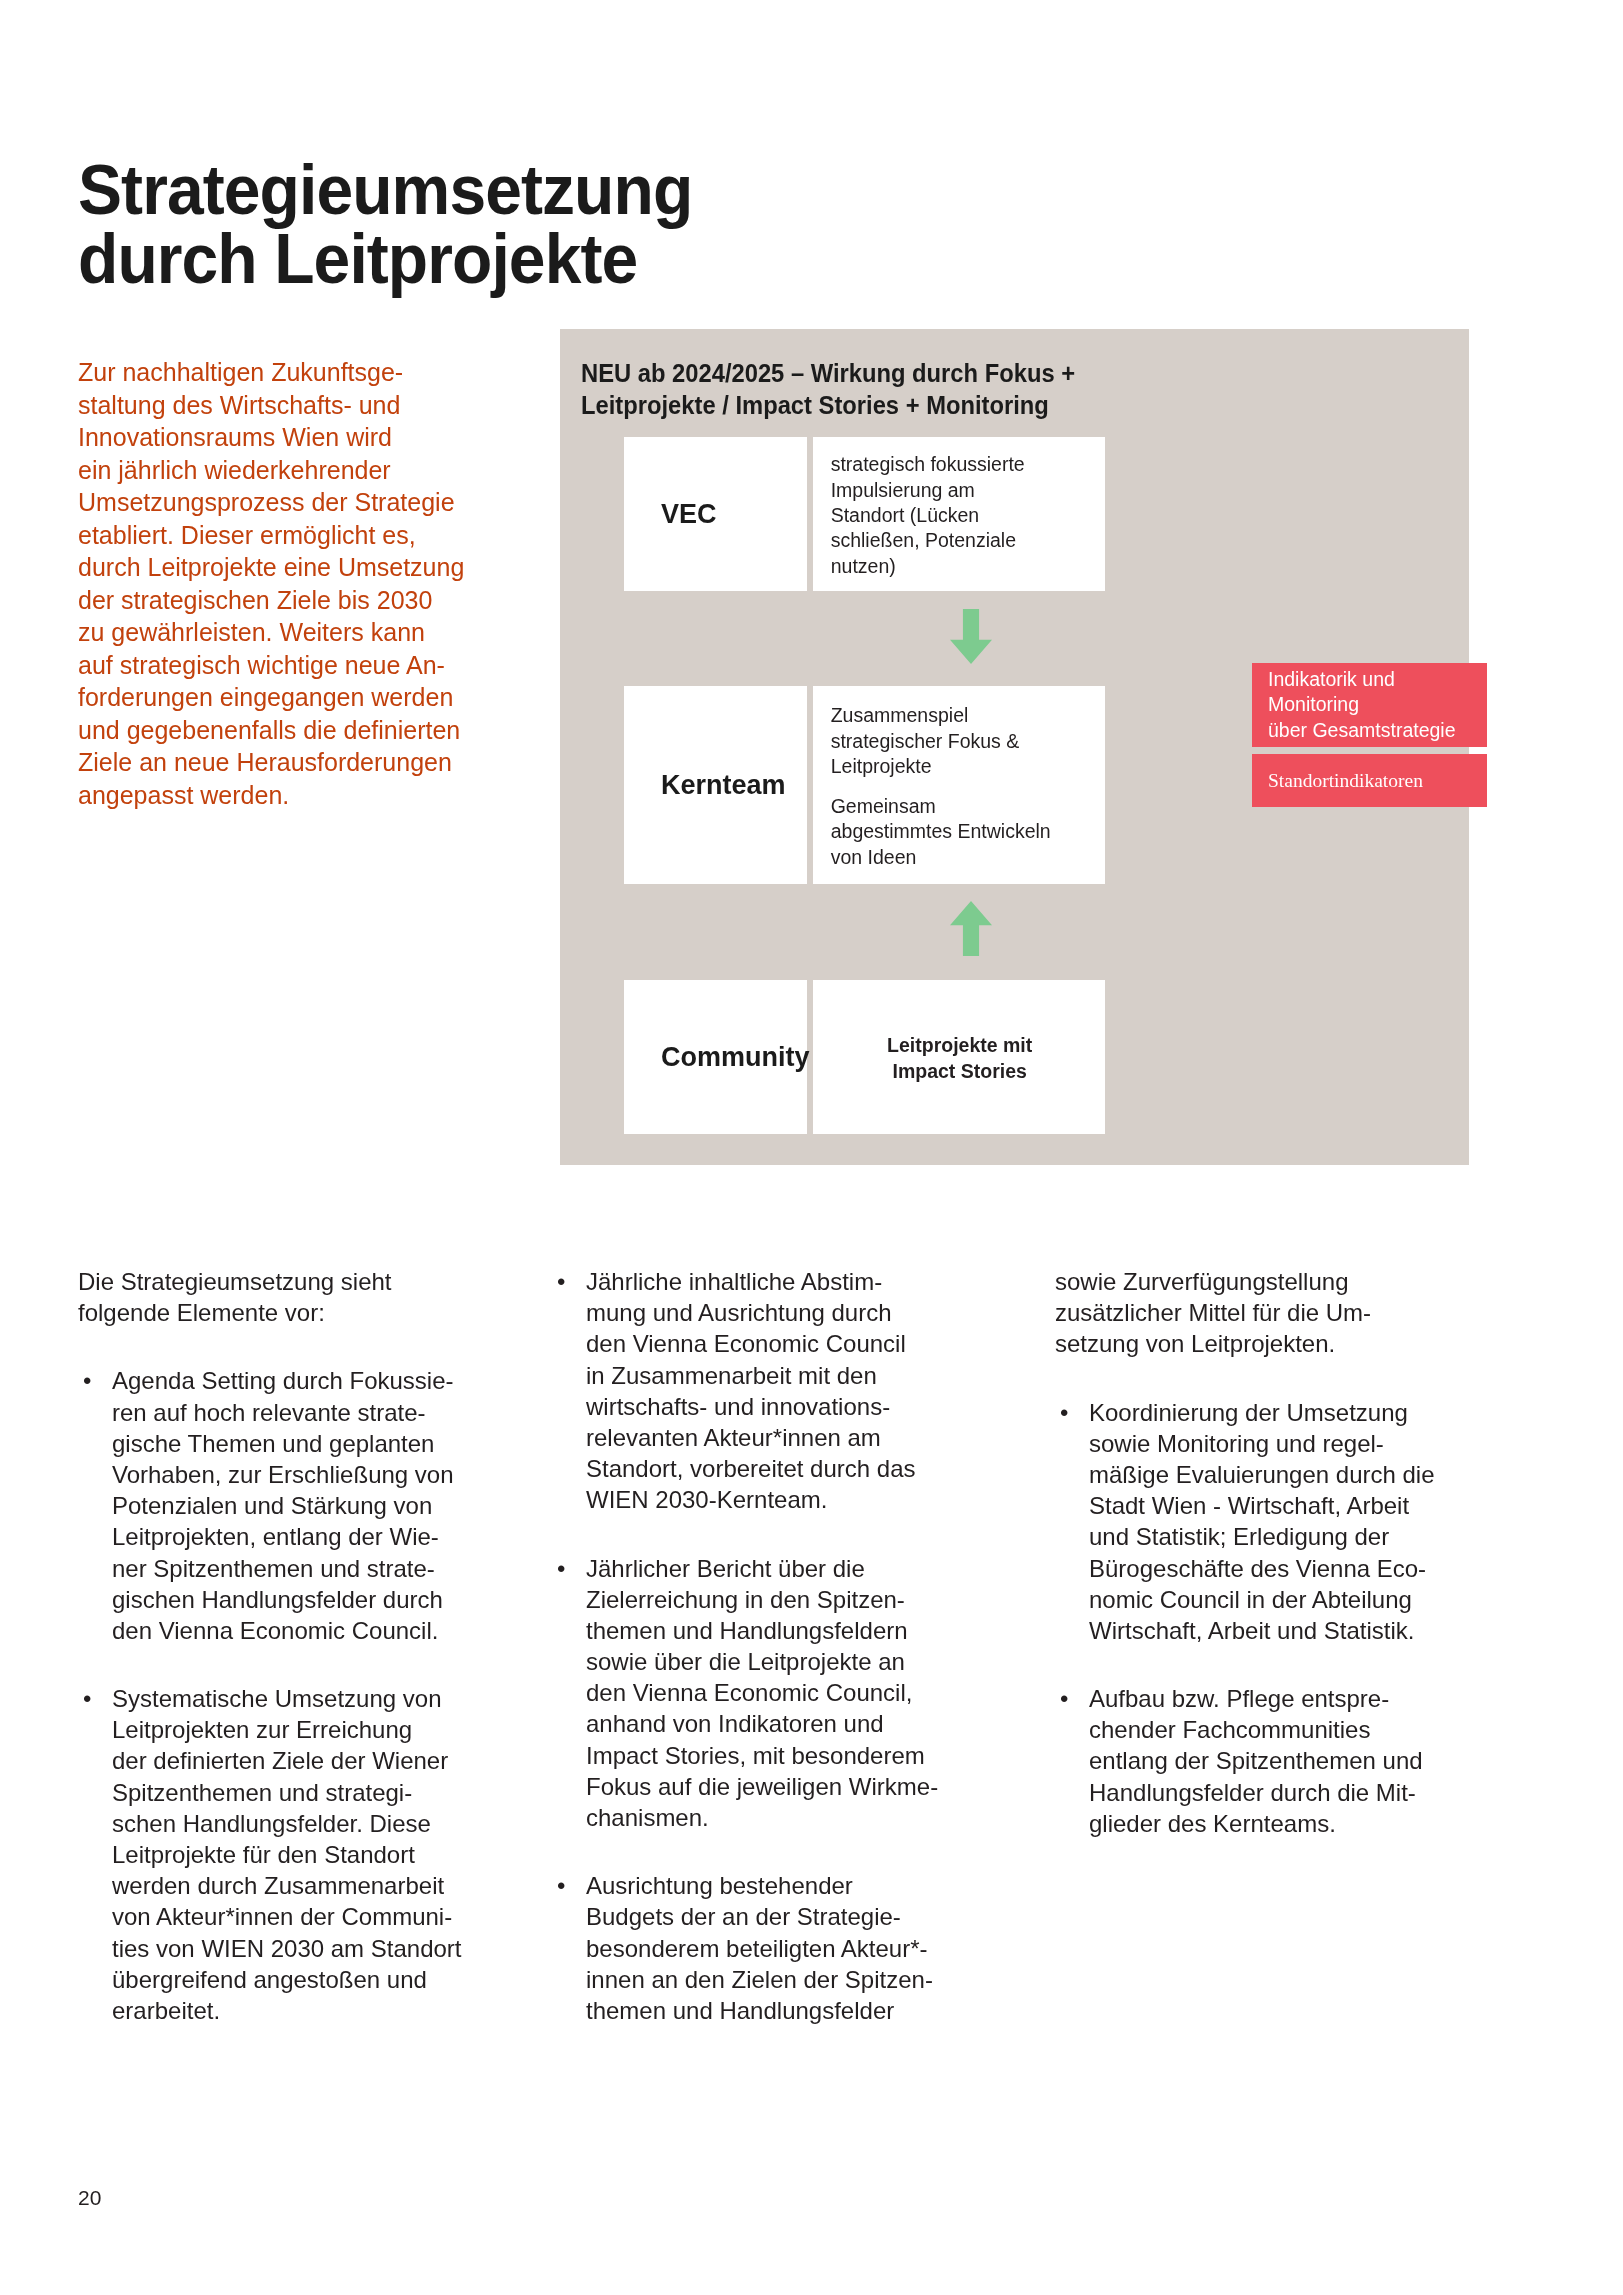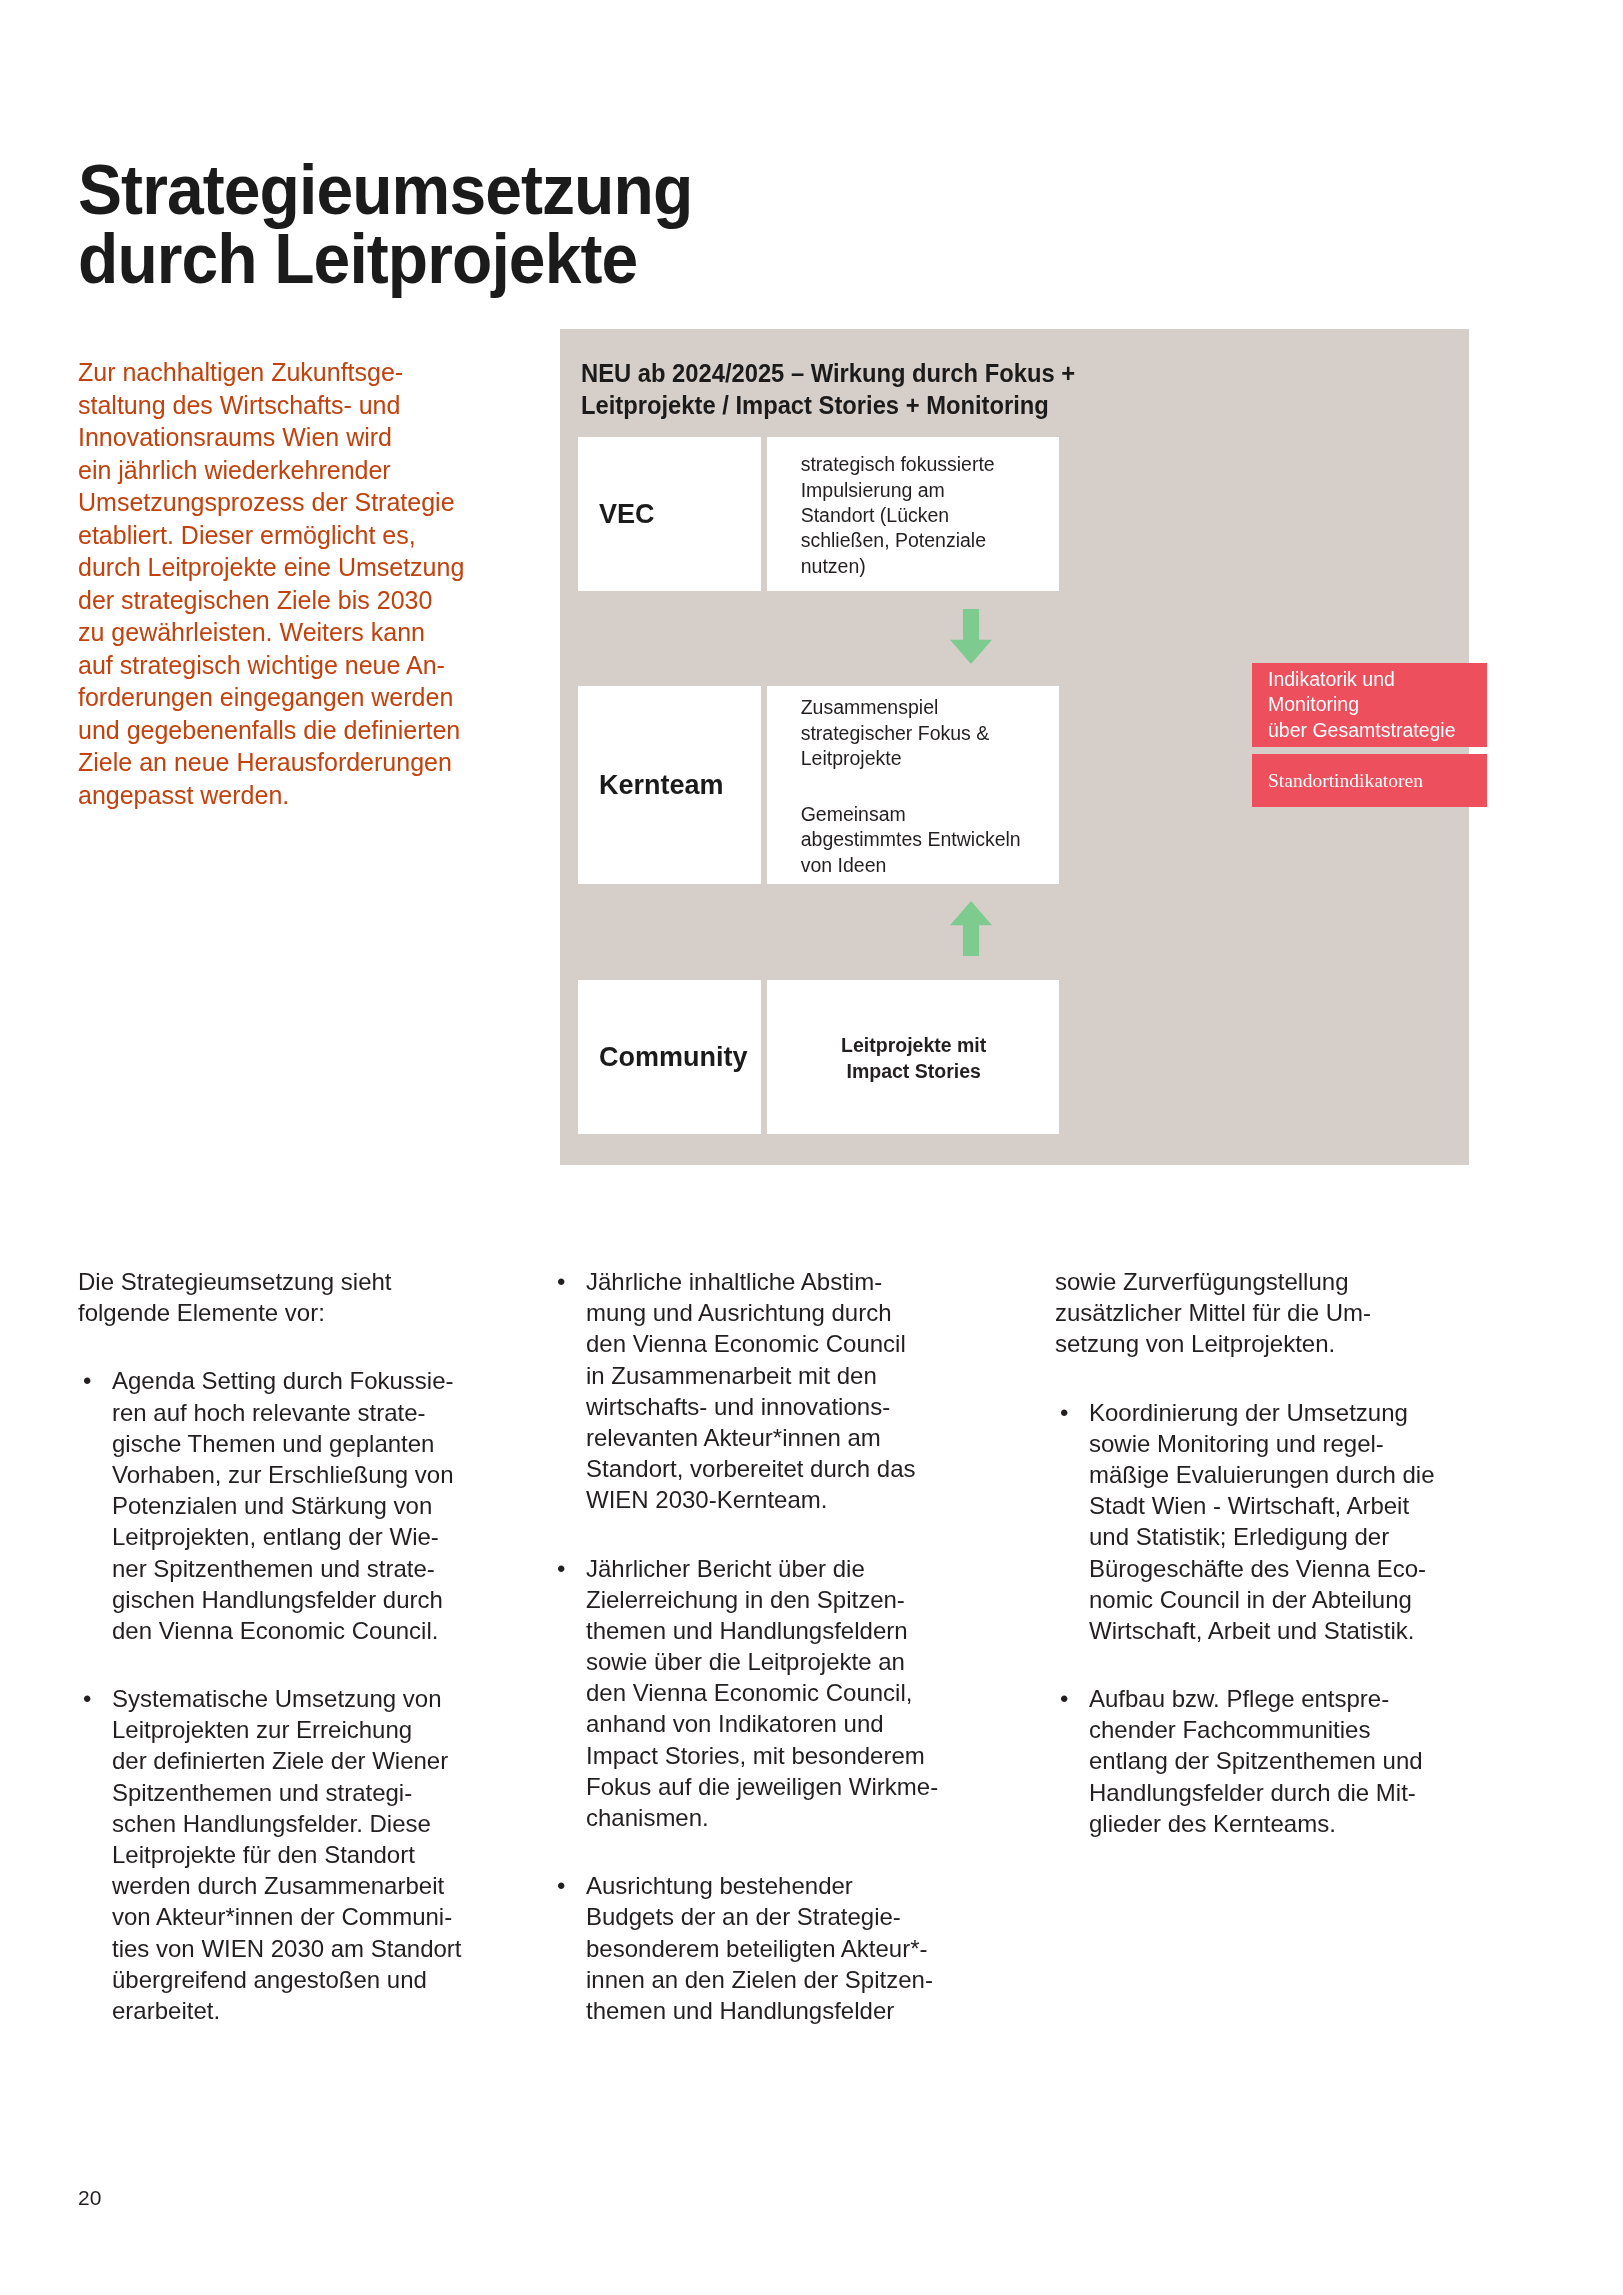--- a/index.html
+++ b/index.html
@@ -74,40 +74,41 @@
     position: absolute;
     left: 18px;
     display: flex;
     gap: 5.7px;
   }
   .cell-label {
     width: 183px;
     background: #ffffff;
     display: flex;
     align-items: center;
-    padding-left: 21px;
+    padding-left: 37px;
     box-sizing: border-box;
     font-family: "Liberation Sans Narrow", "Liberation Sans", sans-serif;
     font-weight: 700;
     font-size: 27px;
     color: #1b1b1b;
+    margin-left: 46px;
   }
   .cell-body {
     width: 292px;
     background: #ffffff;
     box-sizing: border-box;
     padding: 18px 16px 14.6px 18px;
     font-size: 19.5px;
     line-height: 1.30;
     color: #231f20;
     display: flex;
     flex-direction: column;
     justify-content: center;
   }
-  .cell-body p { margin: 16px; }
+  .cell-body p { margin: 0; }
   .cell-body p + p { margin-top: 14.6px; }
   .cell-body .strong { font-weight: 700; text-align: center; }
   .cell-body .line { display: block; white-space: pre; }
 
   #row-vec       { top: 108px; height: 154px; }
   #row-kernteam  { top: 357px; height: 198px; }
   #row-community { top: 651px; height: 154px; }
 
   
   .arrow {

